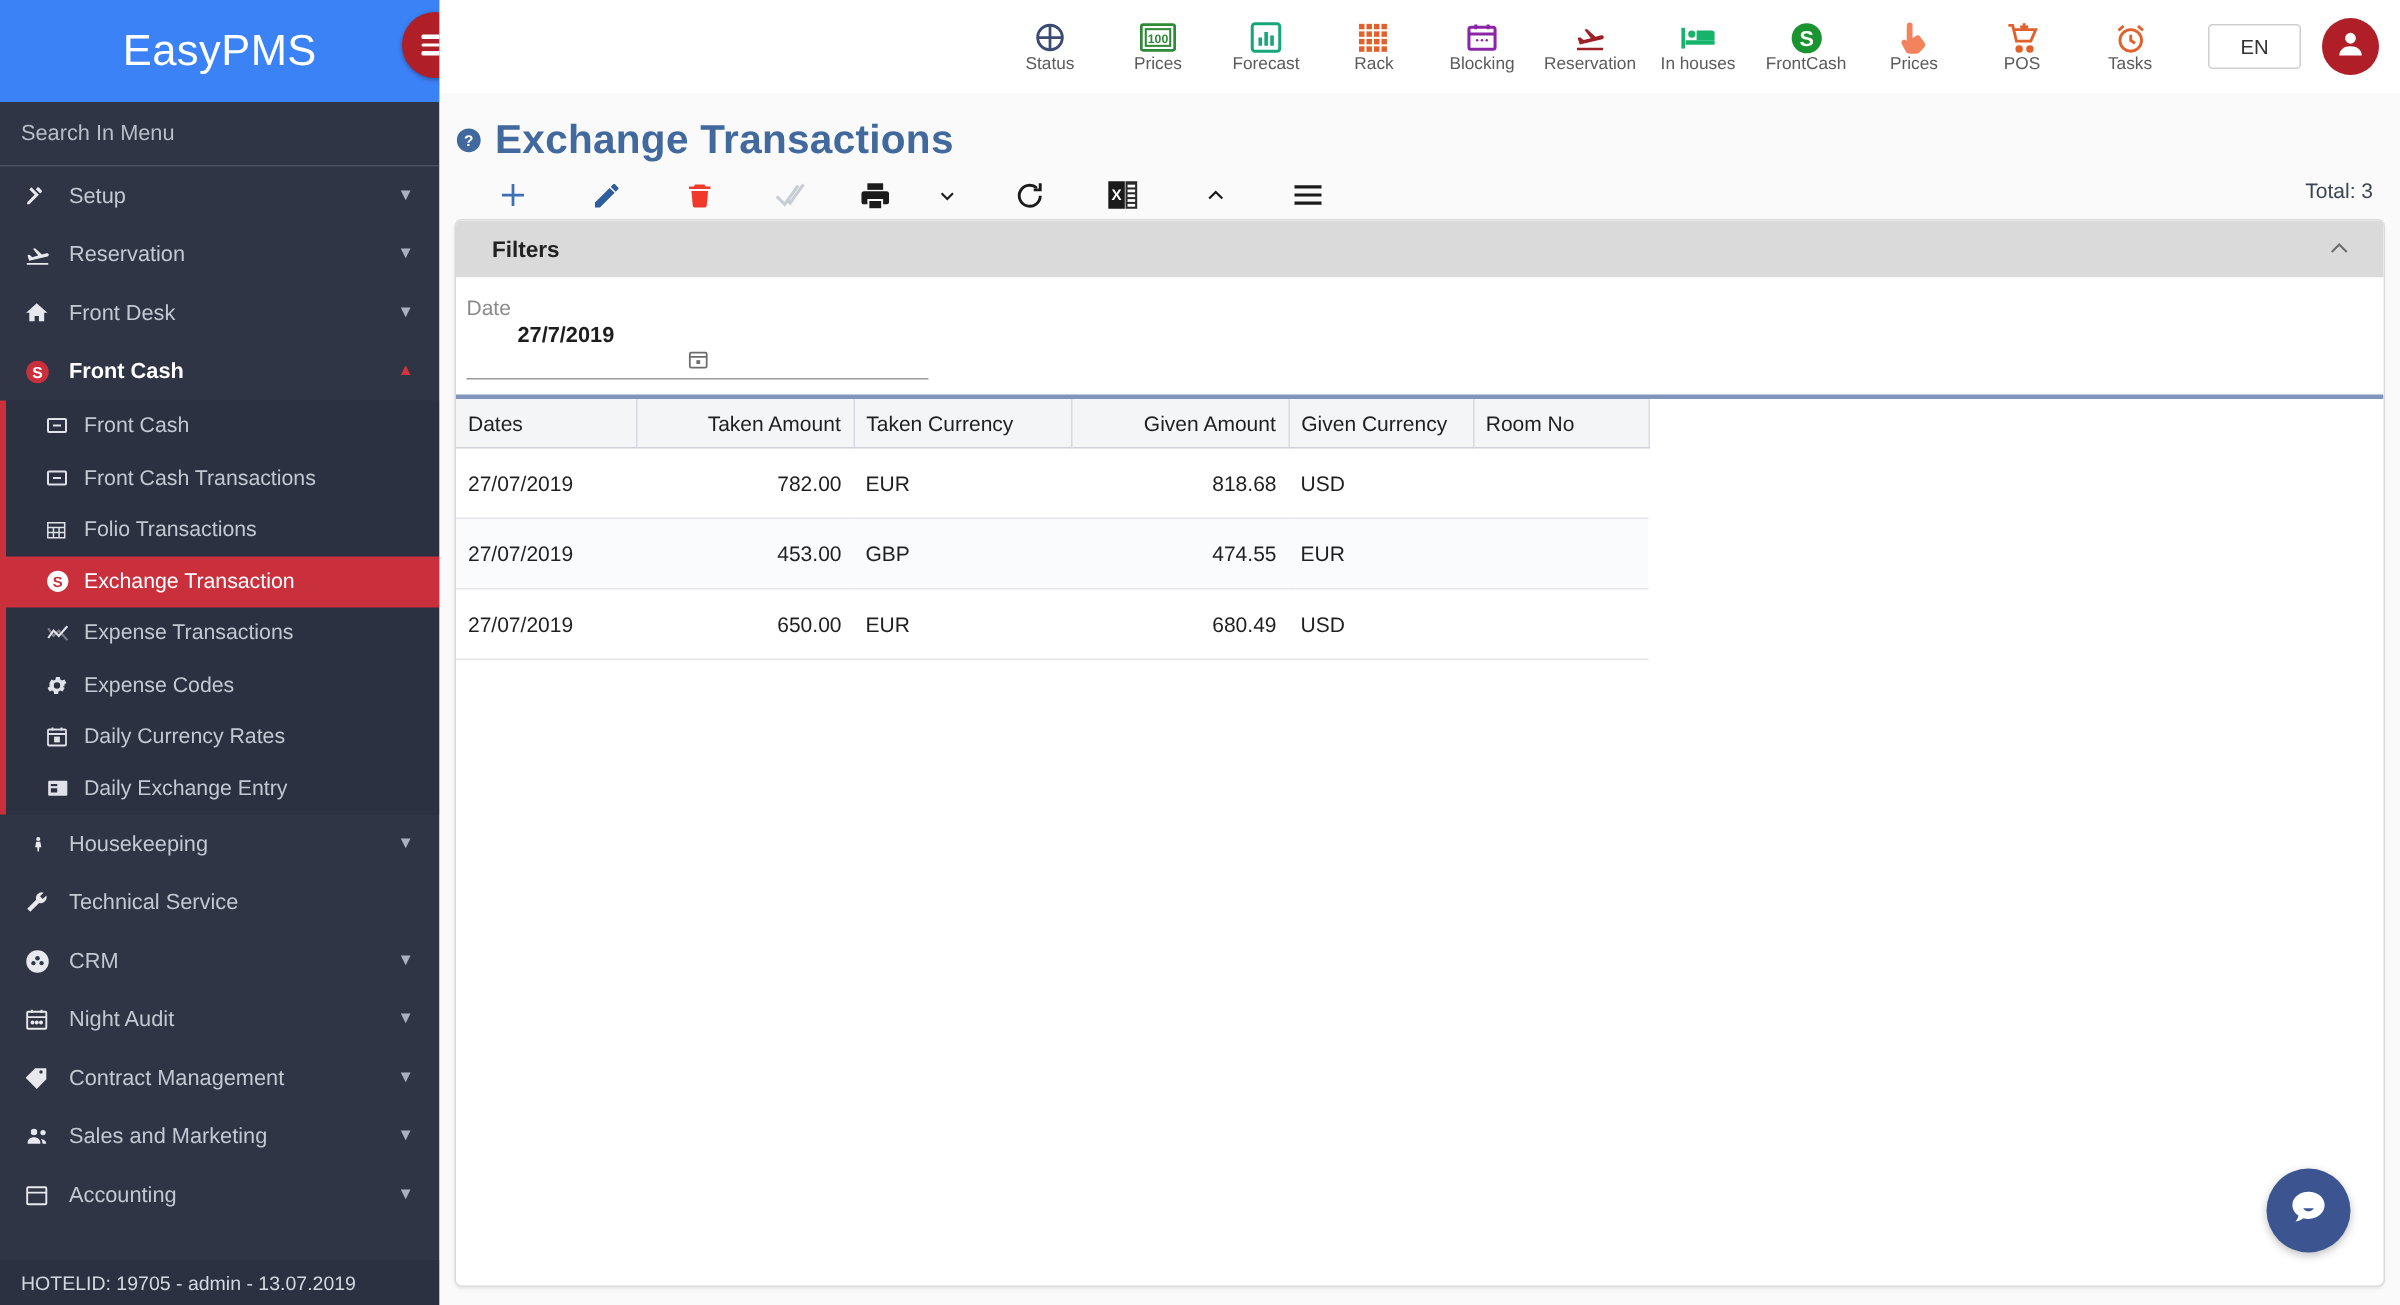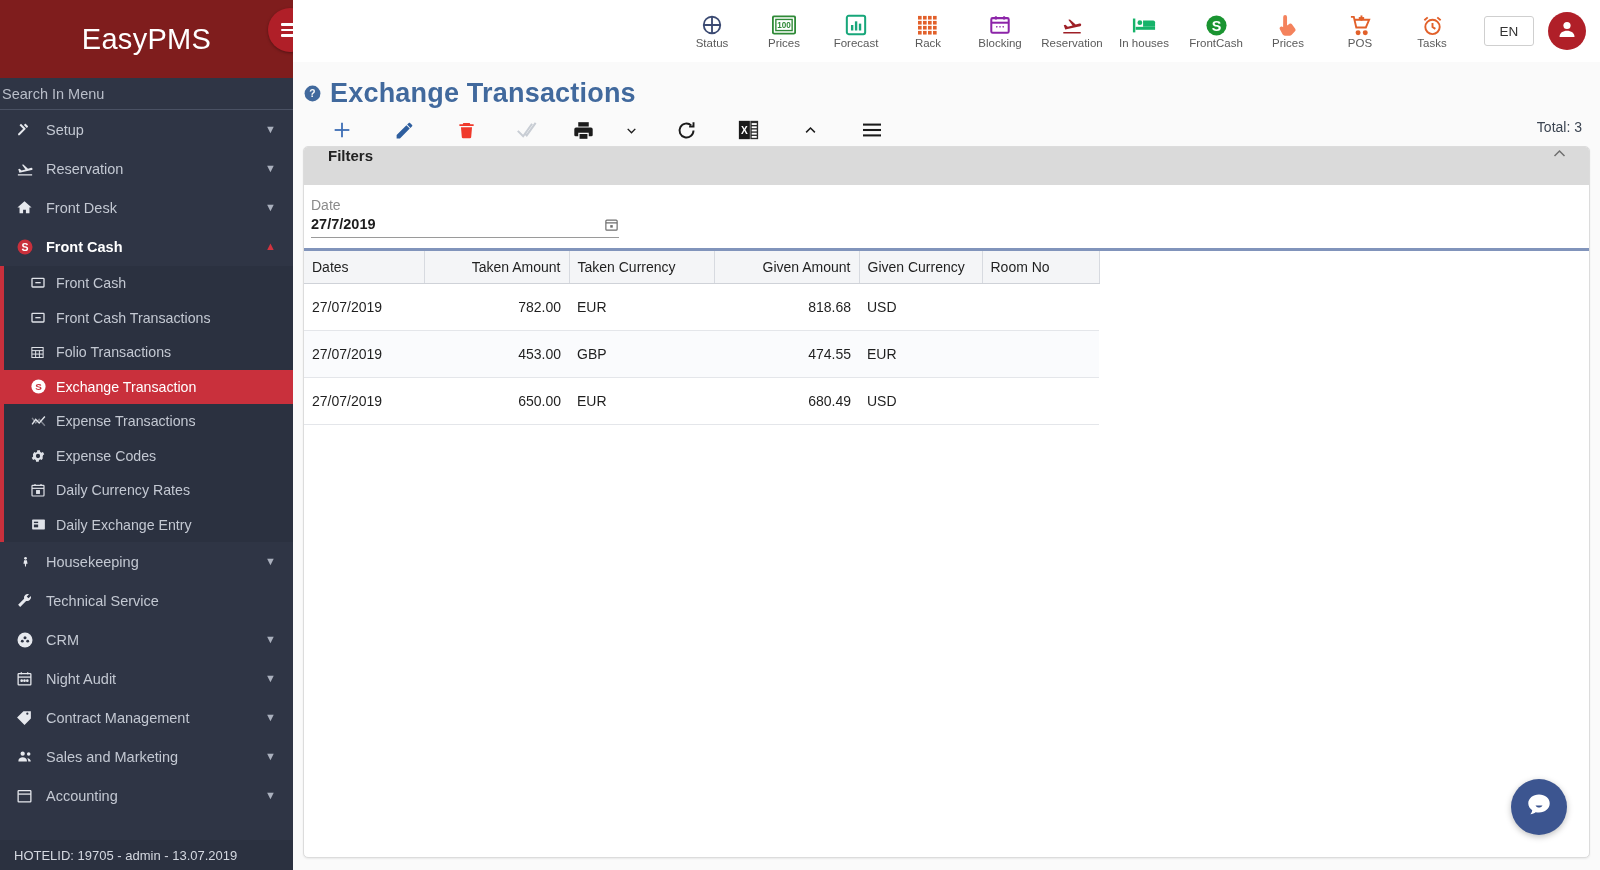--- a/index.html
+++ b/index.html
@@ -13,39 +13,39 @@
   #app { position: relative; width: 1600px; height: 870px; }
 
   
   #sidebar {
     position: absolute; left: 0; top: 0;
     width: 293px; height: 870px;
     background: #2f3545;
     overflow: hidden;
   }
   #brand {
-    height: 78px; background: #7f1d1d;
+    height: 68px; background: #3b82f6;
     display: flex; align-items: center; justify-content: center;
     position: relative;
   }
   #brand-text {
     color: #ffffff; font-size: 29px; font-weight: 300;
     letter-spacing: .3px;
   }
   #hamburger-btn {
     position: absolute; right: -19px; top: 8px;
     width: 44px; height: 44px; border-radius: 50%;
     background: #b01f28; display: flex; align-items: center;
     justify-content: center; flex-direction: column; gap: 3px;
     cursor: pointer; box-shadow: 0 1px 3px rgba(0,0,0,.35);
   }
   #hamburger-btn i { display:block; width: 18px; height: 2.6px; background:#fff; border-radius:1px;}
 
   #search-box {
-    height: 32px; padding: 0 2px;
+    height: 43px; padding: 0 14px;
     display: flex; align-items: center;
     border-bottom: 1px solid #4a5163;
   }
   #search-box input {
     width: 100%; background: transparent; border: none; outline: none;
     color: #b9bec9; font-size: 14.5px; font-family: inherit;
   }
   #search-box input::placeholder { color: #b9bec9; }
 
   .menu { list-style: none; }
@@ -91,21 +91,21 @@
     display: flex; align-items: center; justify-content: flex-end;
     padding-right: 14px; gap: 0px;
   }
   .nav-tile {
     width: 72px; display: flex; flex-direction: column;
     align-items: center; gap: 0; cursor: pointer;
   }
   .nav-tile .nt-icon { height: 24px; display:flex; align-items:center; justify-content:center;}
   .nav-tile .nt-label { font-size: 11.5px; color: #5a5a5a; }
   #lang-select {
-    width: 50px; height: 30px; border: 1px solid #cfcfcf; border-radius: 3px;
+    width: 62px; height: 30px; border: 1px solid #cfcfcf; border-radius: 3px;
     display:flex; align-items:center; justify-content:center;
     font-size: 13.5px; color:#333; margin-left: 16px; cursor:pointer;
     background:#fff;
   }
   #avatar-btn {
     width: 38px; height: 38px; border-radius: 50%; background:#b01f28;
     margin-left: 14px; display:flex; align-items:center; justify-content:center;
     cursor:pointer;
   }
 
@@ -140,37 +140,37 @@
 
   
   #content-card {
     position:absolute; left:10px; top:84px; width:1287px; height:712px;
     background:#ffffff; border:1px solid #dcdcdc; border-radius: 5px;
     box-shadow: 0 1px 2px rgba(0,0,0,.07);
     overflow: hidden;
   }
   #filters-header {
     height: 38px; background:#dadada;
-    display:flex; align-items:flex-start; justify-content:space-between;
+    display:flex; align-items:center; justify-content:space-between;
     padding: 0 22px 0 24px; cursor:pointer;
   }
   #filters-title { font-size:15px; font-weight:bold; color:#222; }
   #filters-chevron { color:#6f6f6f; font-size: 13px; }
 
   #filters-body {
     background:#fff; padding: 12px 0 10px 0;
     border-bottom: 3px solid #8194bb;
   }
   .field {
     width: 308px; margin-left: 7px; position: relative;
   }
   .field-label { font-size: 14px; color:#8b8b8b; margin-bottom:3px;}
   .field-input-row {
     display:flex; align-items:center; justify-content:space-between;
-    border-bottom: 1px solid #9a9a9a; padding-bottom: 5px;
+    border-bottom: 1px solid #9a9a9a; padding-bottom: 5px; flex-direction: column;
   }
   .field-input-row input {
     border:none; outline:none; font-size:14.5px; font-weight:bold;
     color:#1d1d1d; font-family: inherit; width: 240px; background:transparent;
   }
   .cal-btn { cursor:pointer; color:#6d6d6d; display:flex; align-items:center; }
 
   
   #grid { width: 100%; }
   table { border-collapse: collapse; width: 795px; table-layout: fixed; }

